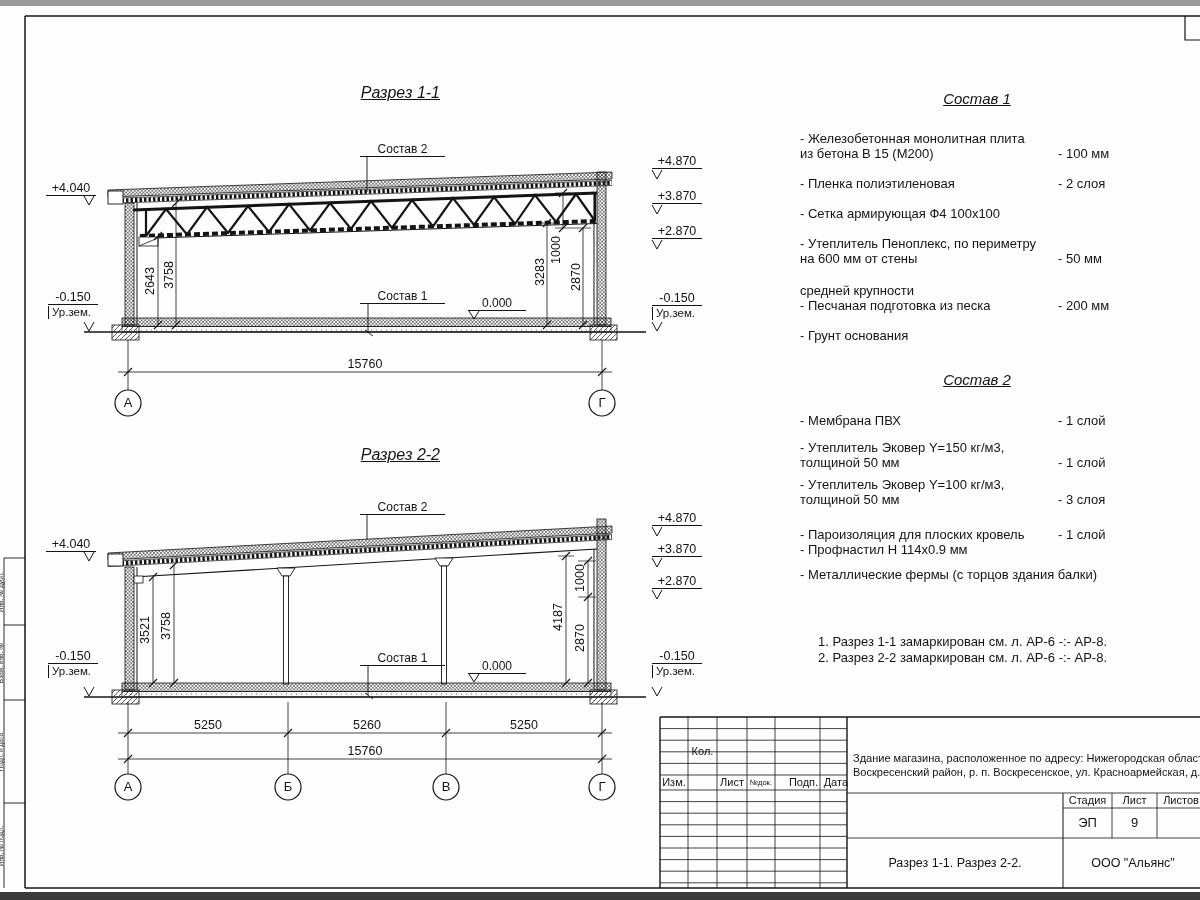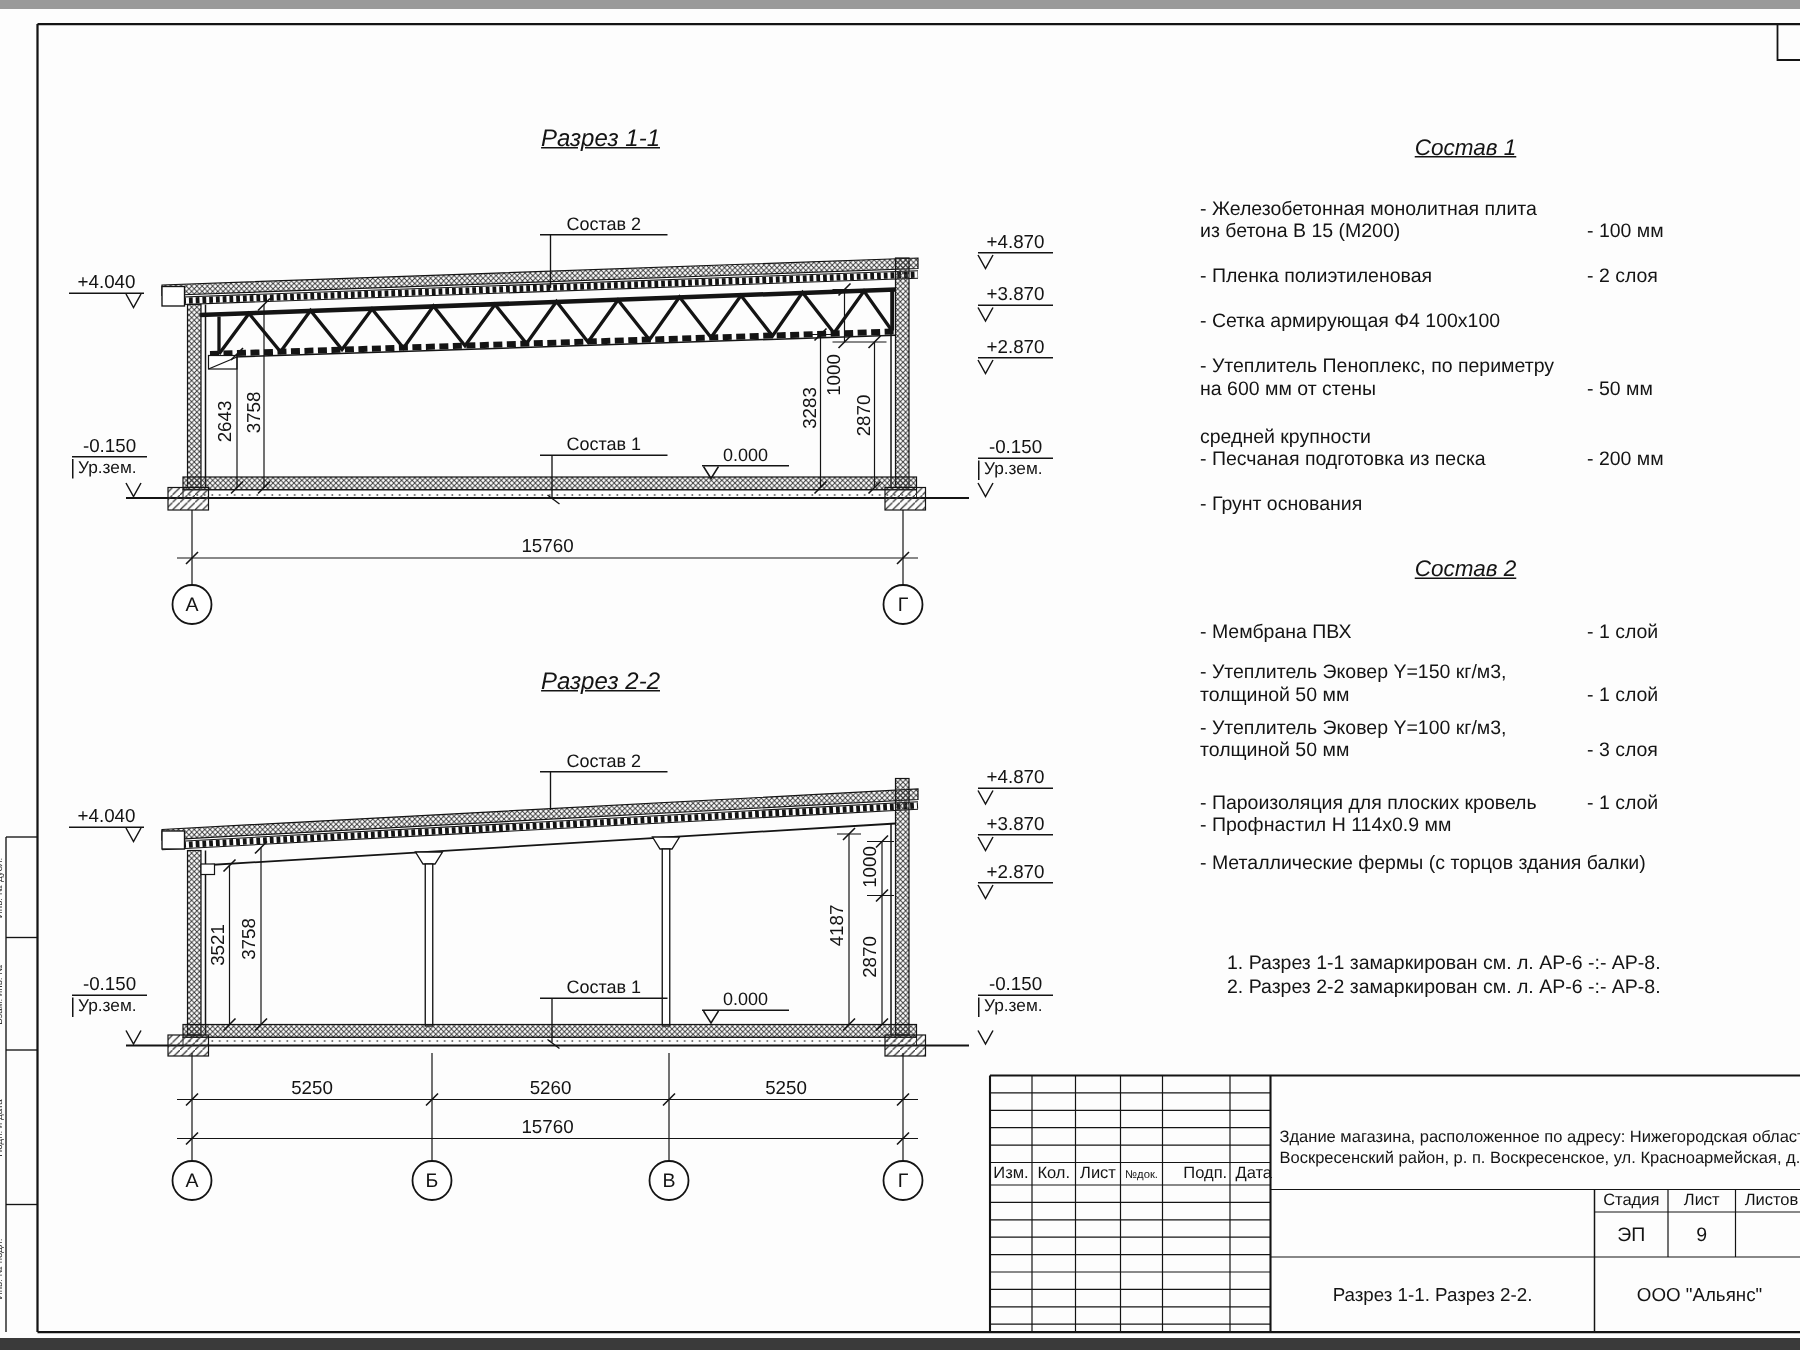--- a/index.html
+++ b/index.html
@@ -354,21 +354,21 @@
   <div>- Профнастил Н 114х0.9 мм</div>
 </div>
 <div class="item" style="left:800px;top:567px;">
   <div>- Металлические фермы (с торцов здания балки)</div>
 </div>
 
 <div class="note" style="left:818px;top:634px;">1. Разрез 1-1 замаркирован см. л. АР-6 -:- АР-8.</div>
 <div class="note" style="left:818px;top:650px;">2. Разрез 2-2 замаркирован см. л. АР-6 -:- АР-8.</div>
 
 <div class="tbt" style="left:659px;top:775px;width:30px;">Изм.</div>
-<div class="tbt" style="left:687px;top:775px;width:31px;">Кол.</div>
+<div class="tbt" style="left:687px;top:744px;width:31px;">Кол.</div>
 <div class="tbt" style="left:716px;top:775px;width:32px;">Лист</div>
 <div class="tbt" style="left:746px;top:775px;width:30px;font-size:7.5px;">№док.</div>
 <div class="tbt" style="left:775px;top:775px;width:57px;">Подп.</div>
 <div class="tbt" style="left:819px;top:775px;width:29px;text-align:right;">Дата</div>
 <div class="t" style="left:853px;top:752px;width:420px;font-size:11px;line-height:13.5px;">
   <div>Здание магазина, расположенное по адресу: Нижегородская область,</div>
   <div>Воскресенский район, р. п. Воскресенское, ул. Красноармейская, д. 1</div>
 </div>
 <div class="tbt" style="left:1063px;top:793px;width:49px;">Стадия</div>
 <div class="tbt" style="left:1112px;top:793px;width:45px;">Лист</div>

